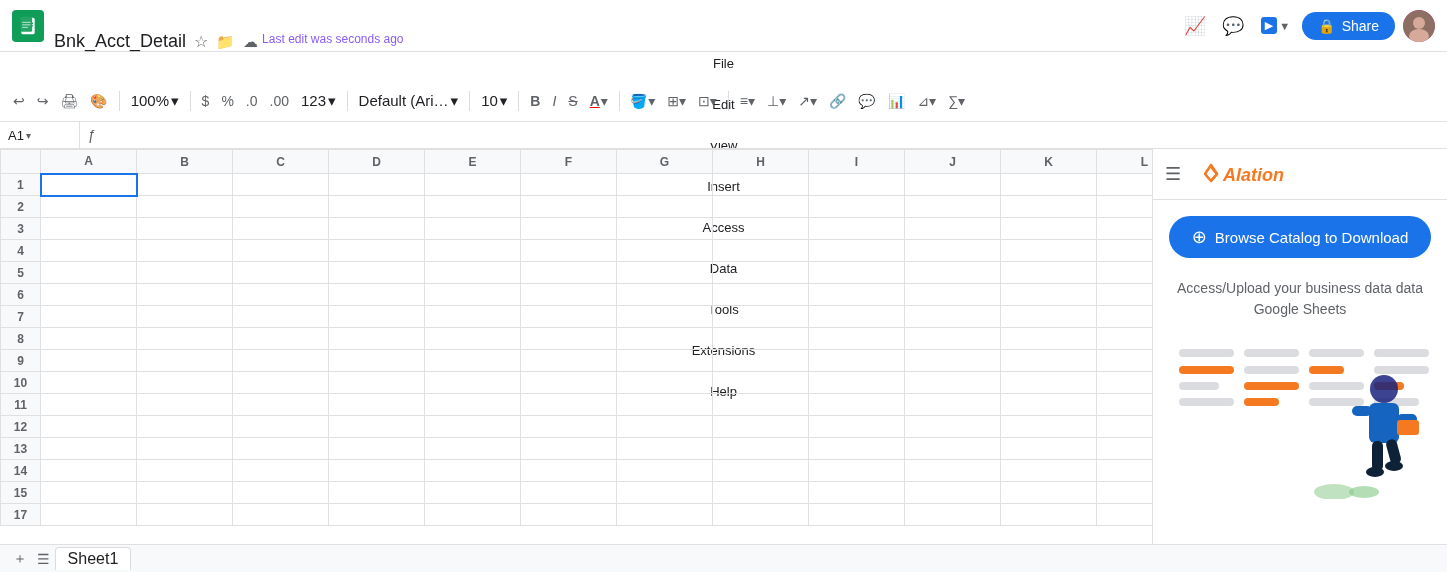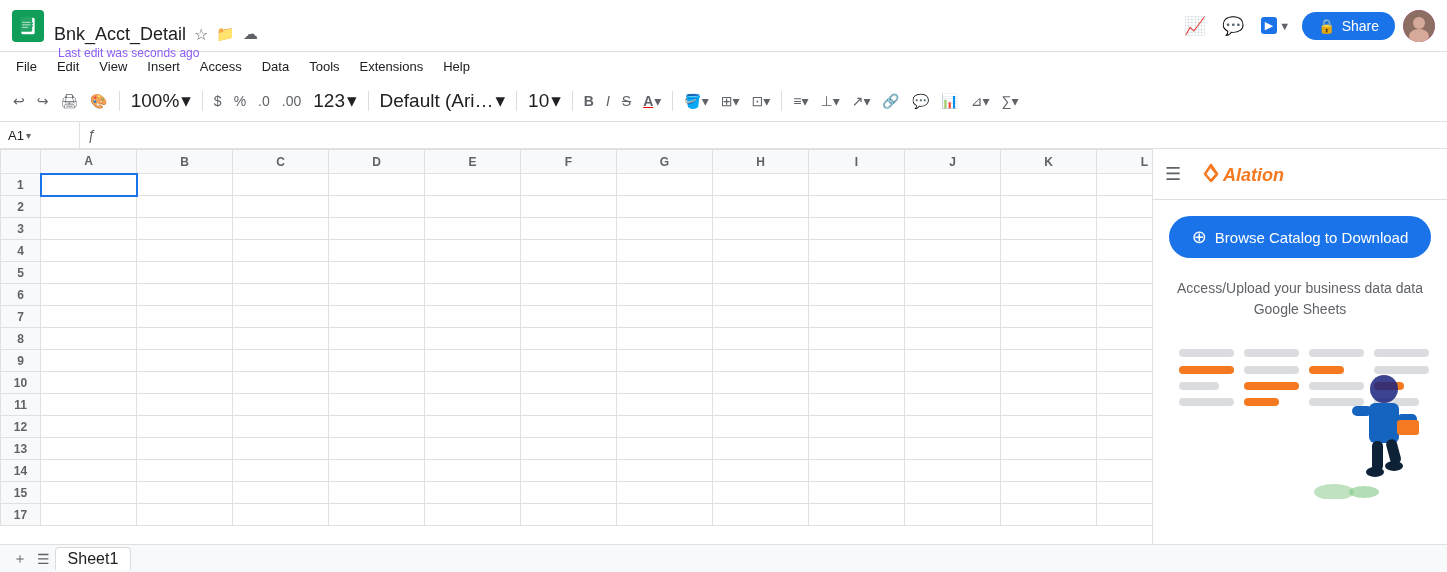--- a/index.html
+++ b/index.html
@@ -17,21 +17,21 @@
     }
     .app-icon {
       width: 32px;
       height: 32px;
       background: #0f9d58;
       border-radius: 4px;
       display: flex; align-items: center; justify-content: center;
       flex-shrink: 0;
     }
     .app-icon svg { width: 20px; height: 20px; }
-    .title-area { display: flex; flex-direction: column; margin-top: 32px; }
+    .title-area { display: flex; flex-direction: row; margin-top: 32px; }
     .last-edit { font-size: 12px; color: #5f6368; margin-left: 4px; cursor: pointer; text-decoration-style: dotted; }
     .spacer { flex: 1; }
     .top-right { display: flex; align-items: center; gap: 8px; }
     .icon-btn { background: none; border: none; cursor: pointer; color: #5f6368; font-size: 18px; padding: 4px; border-radius: 4px; }
     .share-btn {
       background: #1a73e8;
       color: #fff;
       border: none;
       border-radius: 20px;
       padding: 6px 16px;
@@ -39,43 +39,44 @@
       cursor: pointer;
       display: flex; align-items: center; gap: 6px;
     }
     .avatar { width: 32px; height: 32px; border-radius: 50%; background: #c5a; display: flex; align-items: center; justify-content: center; color: #fff; font-size: 13px; overflow: hidden; }
 
     
     .menu-bar {
       display: flex;
       align-items: center;
       padding: 2px 8px;
-      gap: 4px;
+      gap: 22px;
       height: 28px;
       flex-shrink: 0;
+      flex-direction: column;
     }
     .menu-item { background: none; border: none; cursor: pointer; font-size: 13px; color: #202124; padding: 2px 8px; border-radius: 4px; }
 
     
     .toolbar {
       display: flex;
       align-items: center;
       padding: 3px 8px;
       gap: 2px;
       border-bottom: 1px solid #e0e0e0;
       height: 42px;
       flex-shrink: 0;
       flex-wrap: nowrap;
       overflow: hidden;
     }
     .tb-btn { background: none; border: none; cursor: pointer; color: #5f6368; font-size: 14px; padding: 4px 5px; border-radius: 3px; display: flex; align-items: center; gap: 1px; white-space: nowrap; }
     .tb-separator { width: 1px; height: 20px; background: #dadce0; margin: 0 4px; flex-shrink: 0; }
     .tb-select {
       background: none; border: 1px solid transparent; border-radius: 4px; cursor: pointer;
-      font-size: 19px; color: #202124; padding: 2px 4px; display: flex; align-items: center; gap: 2px;
+      font-size: 15px; color: #202124; padding: 2px 4px; display: flex; align-items: center; gap: 2px;
     }
     .bold { font-weight: bold; }
     .italic { font-style: italic; }
     .strikethrough { text-decoration: line-through; }
 
     
     .formula-bar {
       display: flex;
       align-items: center;
       border-bottom: 1px solid #e0e0e0;

